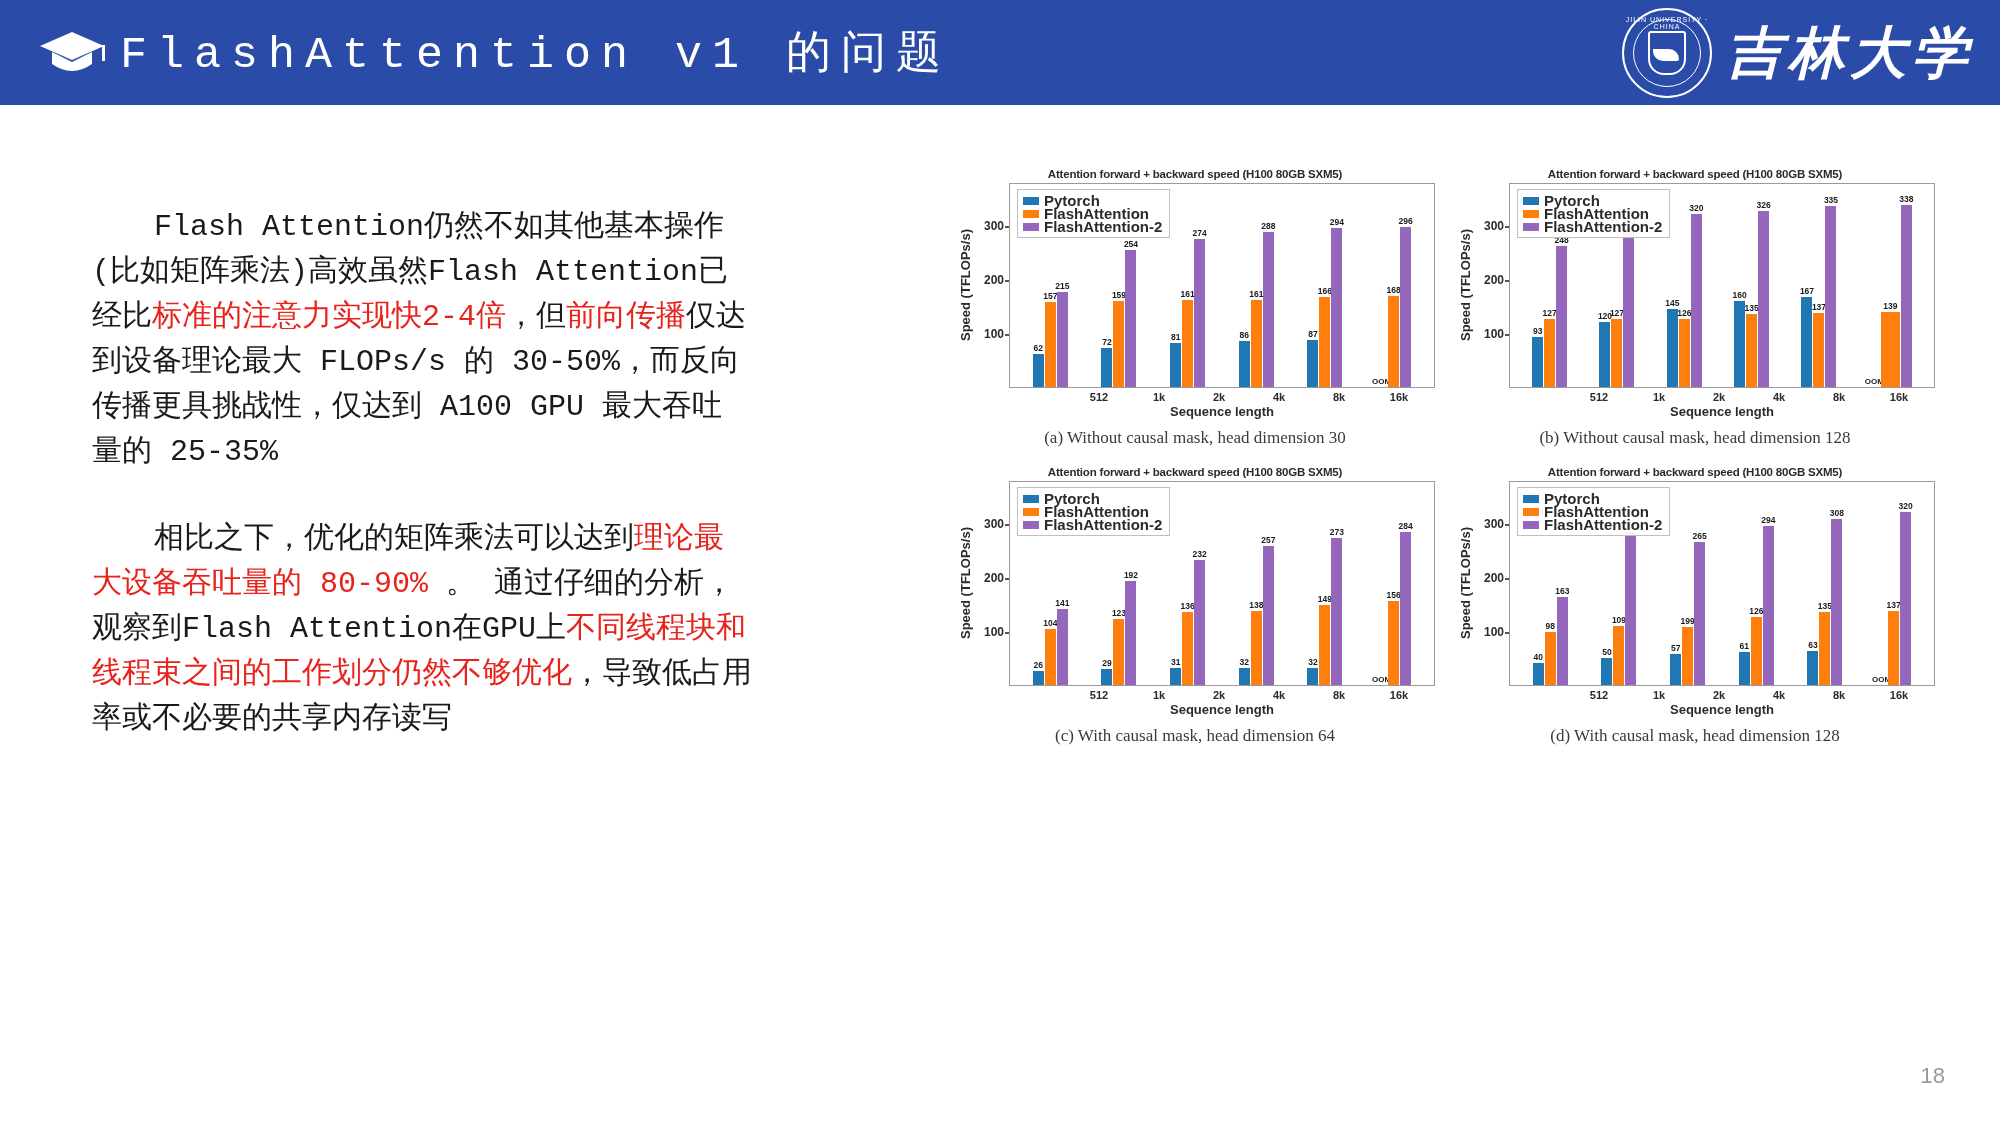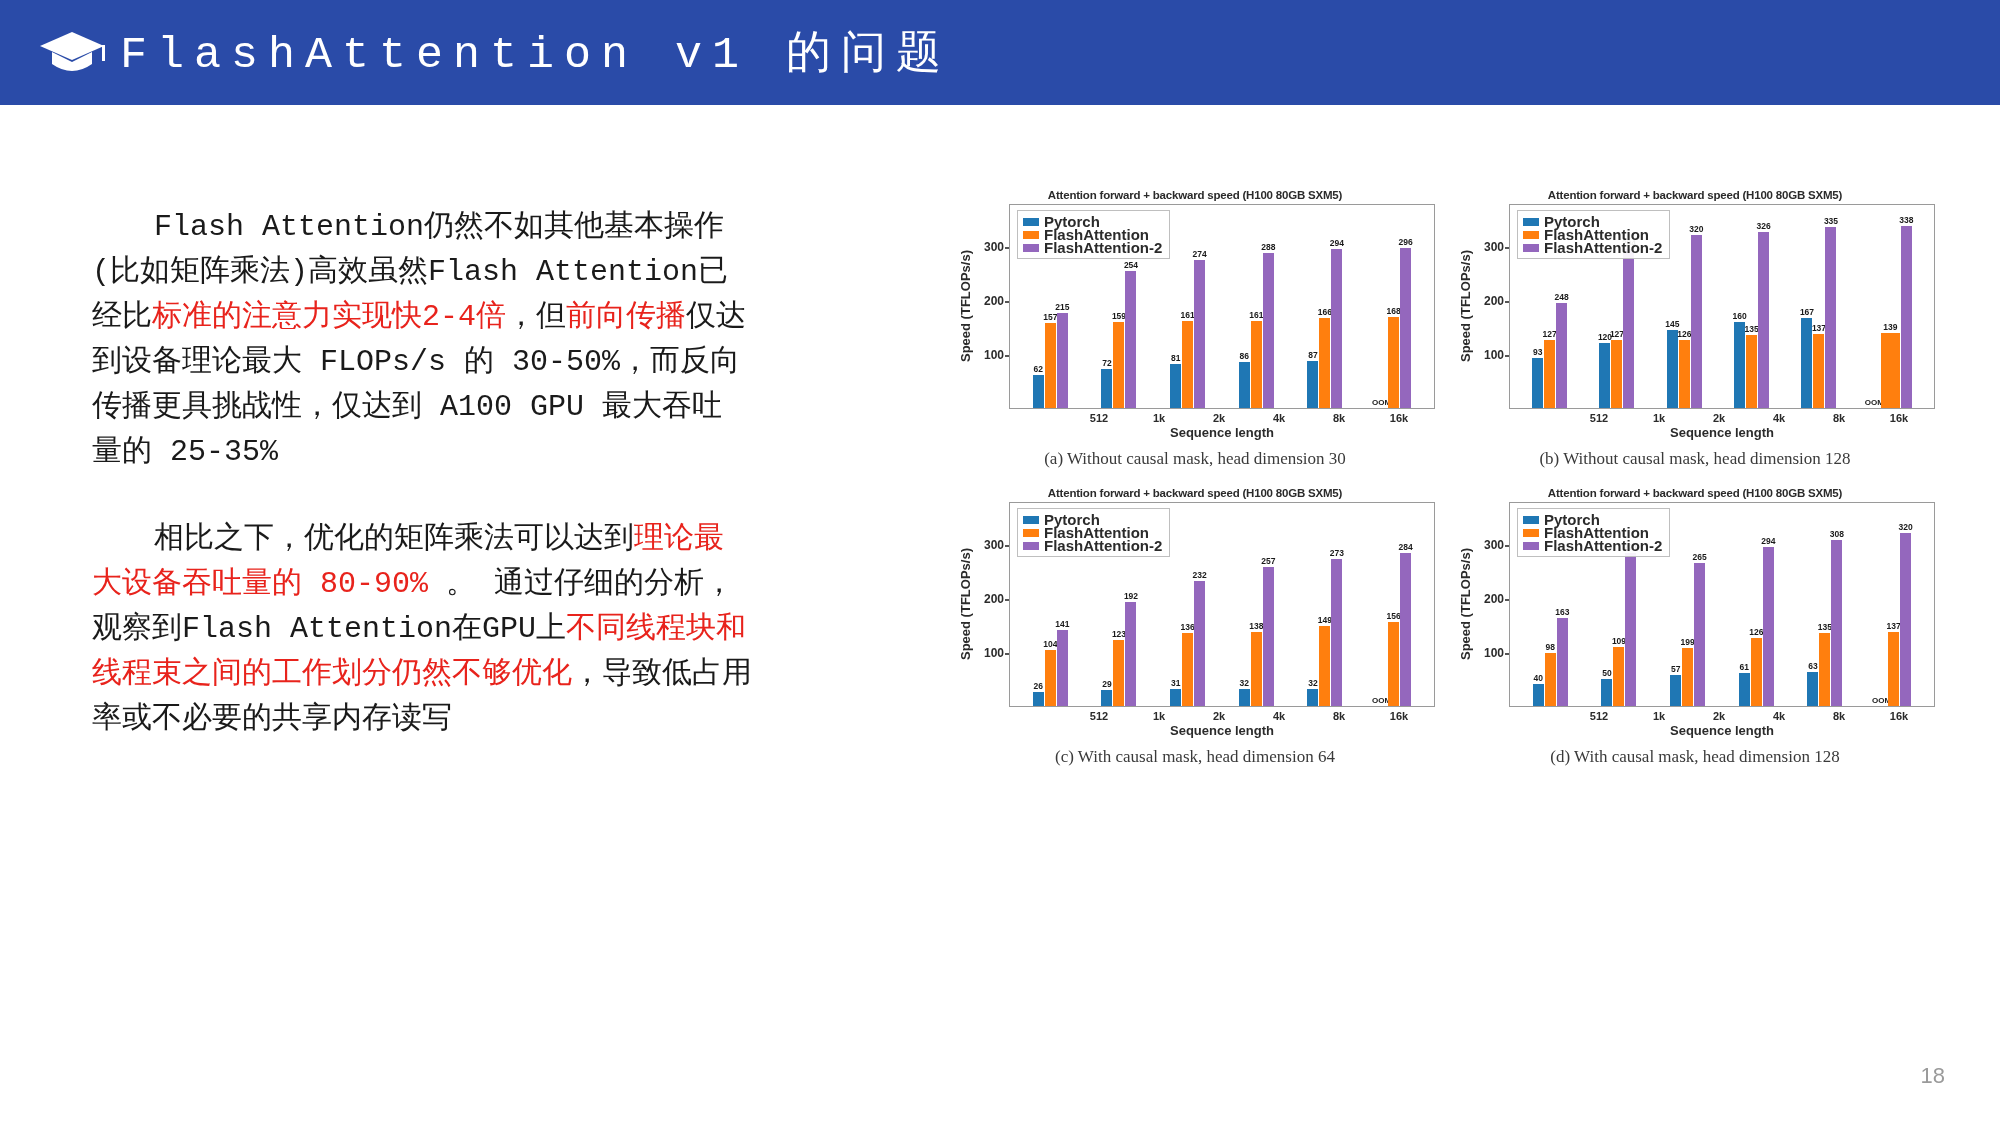--- a/index.html
+++ b/index.html
@@ -71,21 +71,21 @@
     position:absolute;left:92px;top:205px;width:660px;
     font-family:"Liberation Mono", monospace;
     font-size:30px;line-height:45px;color:#1a1a1a;
   }
   .para{margin-bottom:42px;}
   .para .indent{display:inline-block;width:62px;}
   .hl{color:#e8231c;}
 
   
   .figure{
-    position:absolute;left:955px;top:189px;width:1000px;height:640px;
+    position:absolute;left:955px;top:168px;width:1000px;height:640px;
   }
   .fig-grid{
     display:grid;grid-template-columns:480px 480px;gap:8px 20px;
   }
   .chartbox{width:480px;}
   .chart-title{
     font-family:"Liberation Sans",sans-serif;
     font-size:11.5px;font-weight:bold;color:#2b2b2b;
     text-align:center;margin-bottom:3px;letter-spacing:-0.2px;
   }
@@ -167,20 +167,28 @@
 </head>
 <body>
 
 <div class="header">
   <svg class="header-cap-icon" viewBox="0 0 68 48">
     <polygon points="34,2 66,16 34,30 2,16" fill="#ffffff"></polygon>
     <path d="M14 22 L14 34 Q34 48 54 34 L54 22 L34 32 Z" fill="#ffffff"></path>
     <rect x="64" y="15" width="3" height="16" fill="#ffffff"></rect>
   </svg>
   <div class="header-title">FlashAttention v1 的问题</div>
+  <div class="header-logo">
+    <div class="logo-seal">
+      <div class="logo-seal-text">JILIN UNIVERSITY · CHINA</div>
+      <div class="logo-shield"></div>
+      <div class="logo-seal-year">1946</div>
+    </div>
+    <div class="logo-name">吉林大学</div>
+  </div>
 </div>
 
 <div class="text-col">
   <div class="para">
     <span class="indent"></span><span>Flash Attention仍然不如其他基本操作(比如矩阵乘法)高效虽然Flash Attention已经比</span><span class="hl">标准的注意力实现快2-4倍</span><span>，但</span><span class="hl">前向传播</span><span>仅达到设备理论最大 FLOPs/s 的 30-50%，而反向传播更具挑战性，仅达到 A100 GPU 最大吞吐量的 25-35%</span>
   </div>
   <div class="para">
     <span class="indent"></span><span>相比之下，优化的矩阵乘法可以达到</span><span class="hl">理论最大设备吞吐量的 80-90%</span><span> 。 通过仔细的分析，观察到Flash Attention在GPU上</span><span class="hl">不同线程块和线程束之间的工作划分仍然不够优化</span><span>，导致低占用率或不必要的共享内存读写</span>
   </div>
 </div>
@@ -317,21 +325,21 @@
               </div>
             </div>
             <div class="bars">
               <div class="group">
                 <div class="bar b-pytorch" style="height: 50.1711px;">
                   <span class="bar-val">93</span>
                 </div>
                 <div class="bar b-fa" style="height: 68.5132px;">
                   <span class="bar-val">127</span>
                 </div>
-                <div class="bar b-fa2" style="height: 105px;">
+                <div class="bar b-fa2" style="height: 141px;">
                   <span class="bar-val">248</span>
                 </div>
               </div>
               <div class="group">
                 <div class="bar b-pytorch" style="height: 64.7368px;">
                   <span class="bar-val">120</span>
                 </div>
                 <div class="bar b-fa" style="height: 68.5132px;">
                   <span class="bar-val">127</span>
                 </div>

